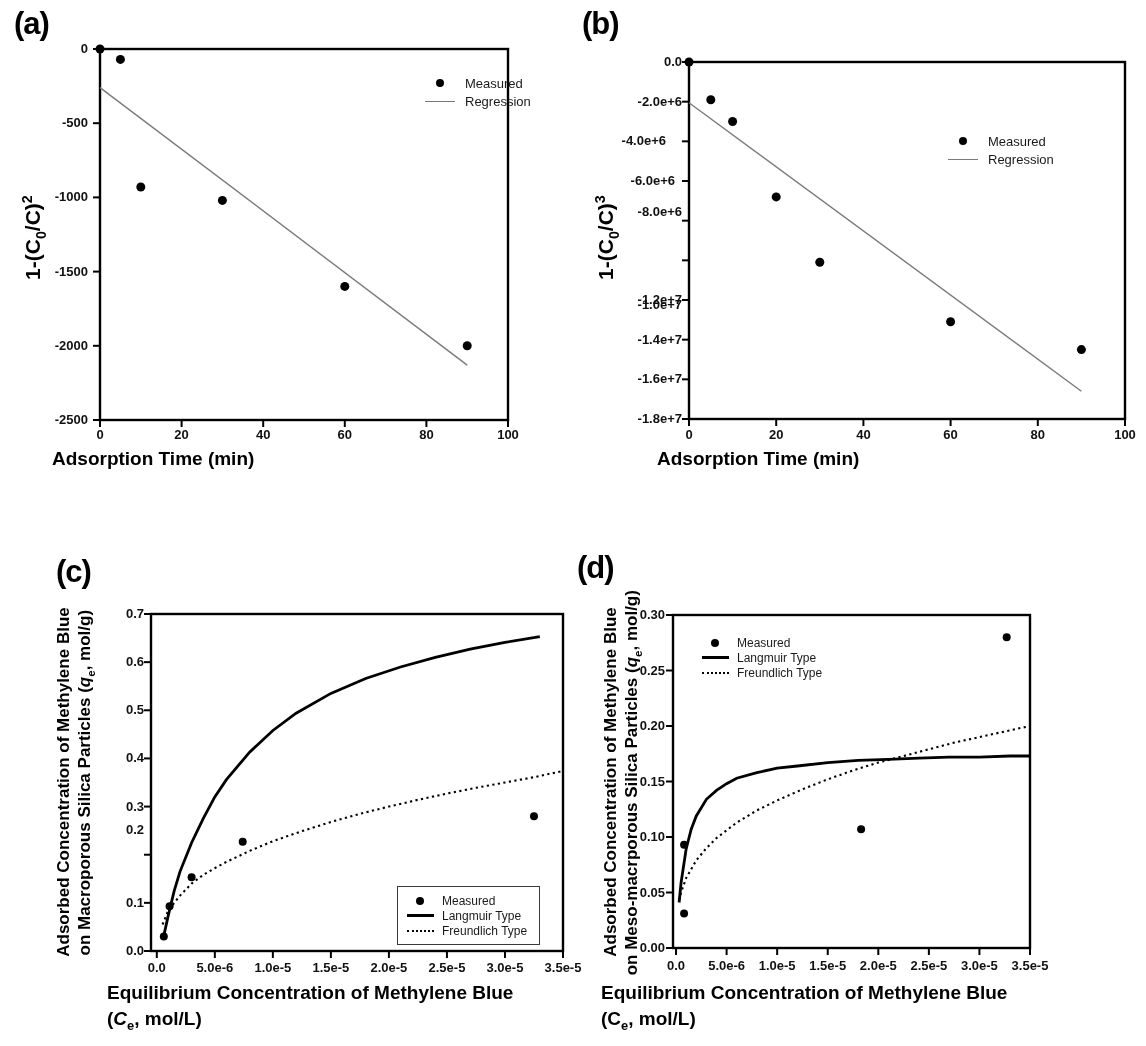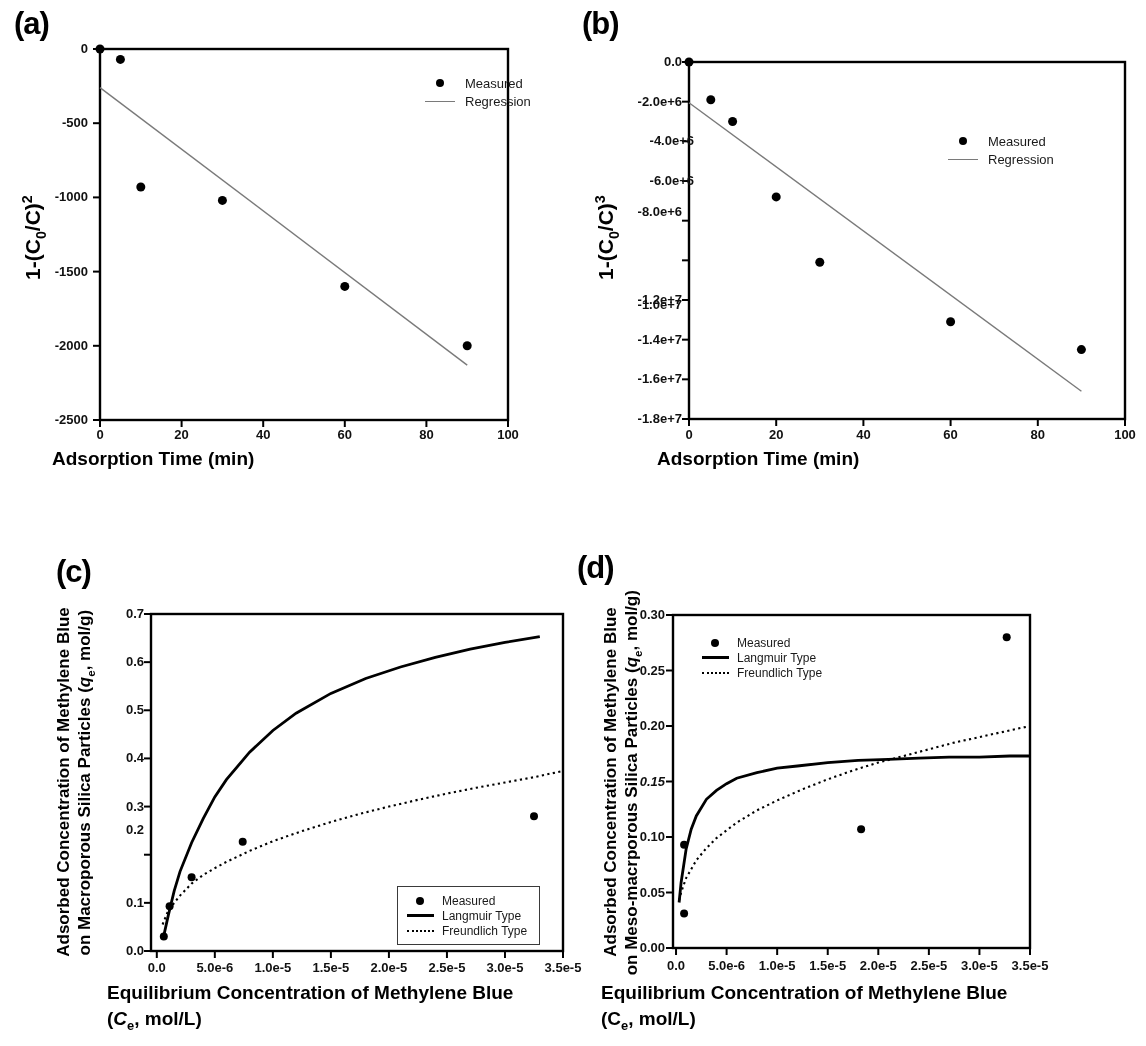--- a/index.html
+++ b/index.html
@@ -149,22 +149,22 @@
       <div class="tick ty" style="left: 18px; top: 337.8px;">-2000</div>
       <div class="tick ty" style="left: 18px; top: 412px;">-2500</div>
       <div class="tick tx" style="left: 689px; top: 427px;">0</div>
       <div class="tick tx" style="left: 776.2px; top: 427px;">20</div>
       <div class="tick tx" style="left: 863.4px; top: 427px;">40</div>
       <div class="tick tx" style="left: 950.6px; top: 427px;">60</div>
       <div class="tick tx" style="left: 1037.8px; top: 427px;">80</div>
       <div class="tick tx" style="left: 1125px; top: 427px;">100</div>
       <div class="tick ty" style="left: 612px; top: 54px;">0.0</div>
       <div class="tick ty" style="left: 612px; top: 93.6667px;">-2.0e+6</div>
-      <div class="tick ty" style="left: 624px; top: 133.333px; text-align: right;">-4.0e+6</div>
-      <div class="tick ty" style="left: 624px; top: 173px;">-6.0e+6</div>
+      <div class="tick ty" style="left: 596px; top: 133.333px; text-align: right;">-4.0e+6</div>
+      <div class="tick ty" style="left: 605px; top: 173px;">-6.0e+6</div>
       <div class="tick ty" style="left: 612px; top: 204px;">-8.0e+6</div>
       <div class="tick ty" style="left: 612px; top: 252.333px; margin-top: 45px;">-1.0e+7</div>
       <div class="tick ty" style="left: 612px; top: 292px;">-1.2e+7</div>
       <div class="tick ty" style="left: 612px; top: 331.667px;">-1.4e+7</div>
       <div class="tick ty" style="left: 612px; top: 371.333px;">-1.6e+7</div>
       <div class="tick ty" style="left: 612px; top: 411px;">-1.8e+7</div>
       <div class="tick tx" style="left: 156.803px; top: 960px;">0.0</div>
       <div class="tick tx" style="left: 214.831px; top: 960px;">5.0e-6</div>
       <div class="tick tx" style="left: 272.859px; top: 960px;">1.0e-5</div>
       <div class="tick tx" style="left: 330.887px; top: 960px;">1.5e-5</div>
@@ -184,21 +184,21 @@
       <div class="tick tx" style="left: 726.601px; top: 958px;">5.0e-6</div>
       <div class="tick tx" style="left: 777.167px; top: 958px;">1.0e-5</div>
       <div class="tick tx" style="left: 827.734px; top: 958px;">1.5e-5</div>
       <div class="tick tx" style="left: 878.3px; top: 958px;">2.0e-5</div>
       <div class="tick tx" style="left: 928.867px; top: 958px;">2.5e-5</div>
       <div class="tick tx" style="left: 979.433px; top: 958px;">3.0e-5</div>
       <div class="tick tx" style="left: 1030px; top: 958px;">3.5e-5</div>
       <div class="tick ty" style="left: 595px; top: 940px;">0.00</div>
       <div class="tick ty" style="left: 595px; top: 884.5px; text-align: right;">0.05</div>
       <div class="tick ty" style="left: 595px; top: 829px;">0.10</div>
-      <div class="tick ty" style="left: 595px; top: 773.5px; font-style: italic;">0.15</div>
+      <div class="tick ty" style="left: 595px; top: 773.5px;">0.15</div>
       <div class="tick ty" style="left: 595px; top: 718px;">0.20</div>
       <div class="tick ty" style="left: 595px; top: 662.5px;">0.25</div>
       <div class="tick ty" style="left: 595px; top: 607px;">0.30</div>
     </div>
 
   <div class="panel-label" style="left:14px;top:6px;">(a)</div>
   <div class="panel-label" style="left:582px;top:6px;">(b)</div>
   <div class="panel-label" style="left:56px;top:554px;">(c)</div>
   <div class="panel-label" style="left:577px;top:550px;">(d)</div>
 

